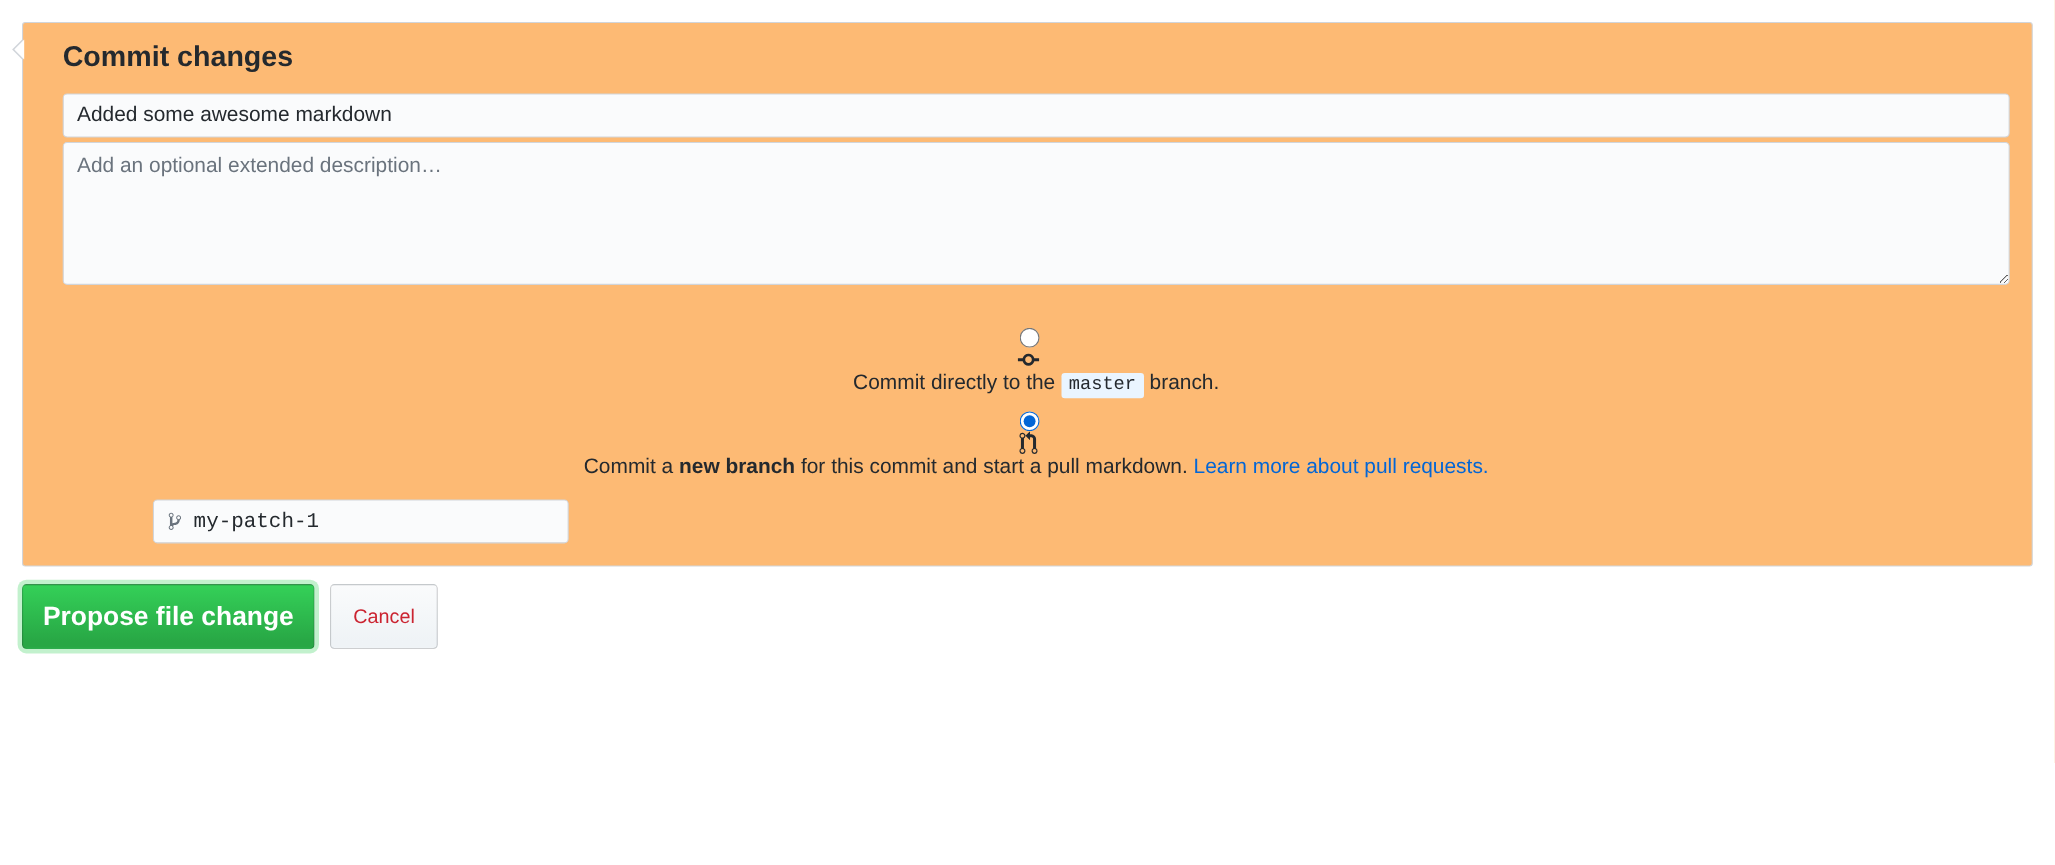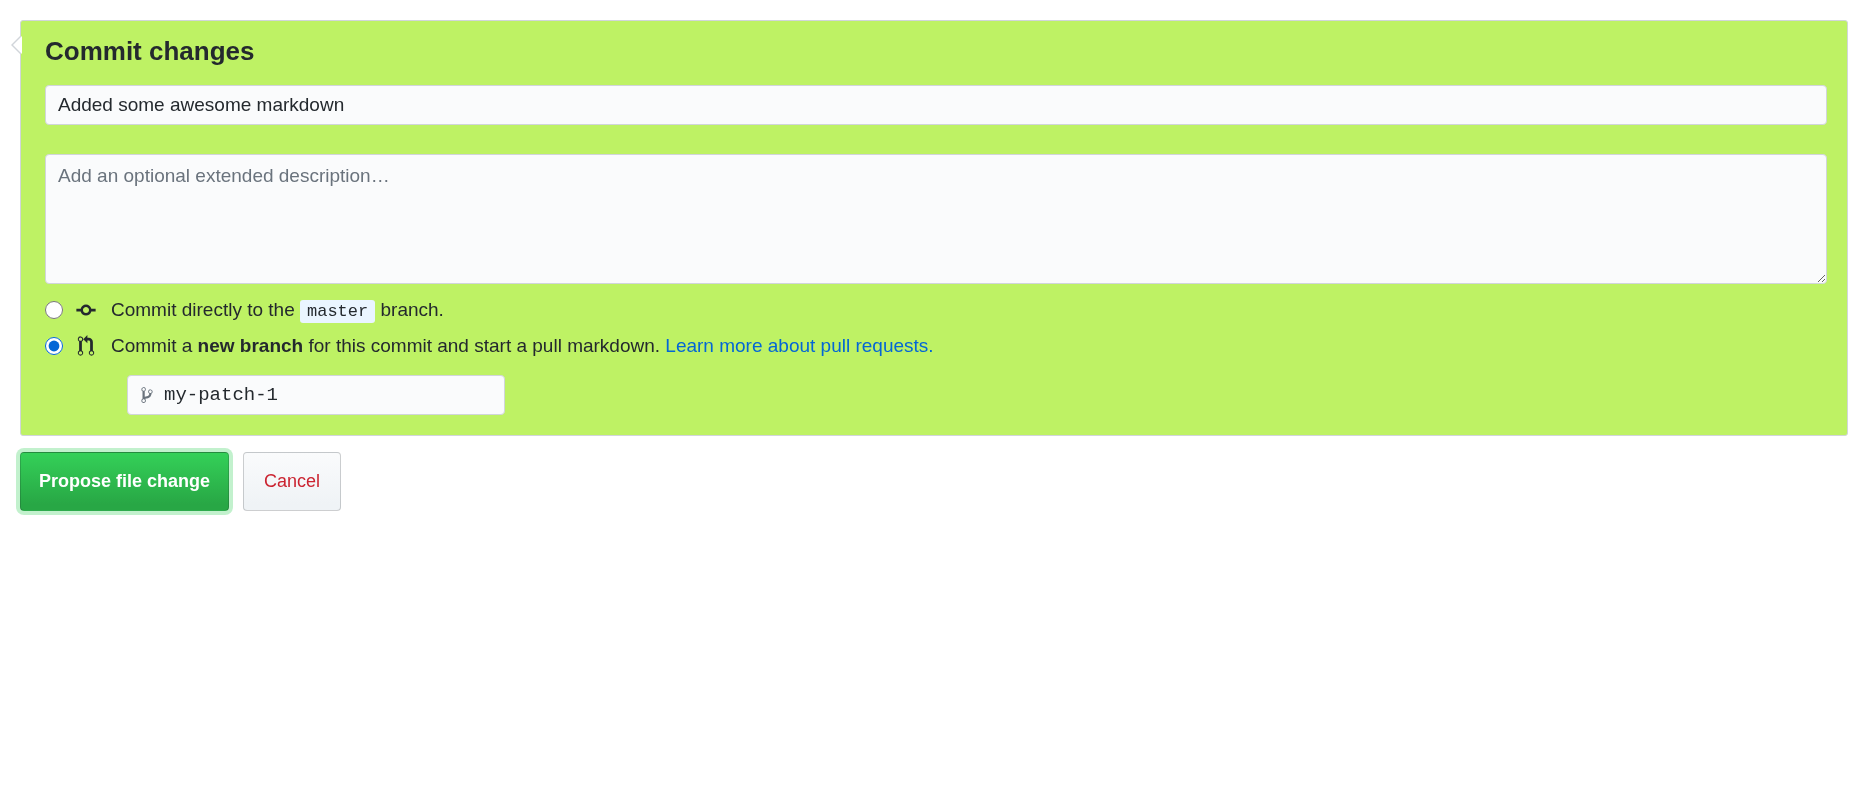--- a/index.html
+++ b/index.html
@@ -10,23 +10,23 @@
     body {
       font-family: -apple-system, BlinkMacSystemFont, "Segoe UI", Helvetica, Arial, sans-serif;
       font-size: 14px;
       color: #24292e;
       background: #fff;
       padding: 20px;
     }
     .commit-box {
       border: 1px solid #d1d5da;
       border-radius: 3px;
-      padding: 15px 20px 20px 24px;
+      padding: 15px 20px 20px 36px;
       position: relative;
-      background: #bef264;
+      background: #fdba74;
     }
     .commit-box::before {
       content: "";
       position: absolute;
       top: 14px;
       left: -10px;
       width: 0;
       height: 0;
       border-top: 10px solid transparent;
       border-bottom: 10px solid transparent;
@@ -50,49 +50,50 @@
       color: #24292e;
     }
     .input-summary {
       width: 100%;
       padding: 8px 12px;
       font-size: 19px;
       border: 1px solid #d1d5da;
       border-radius: 4px;
       background: #fafbfc;
       color: #24292e;
-      margin-bottom: 29px;
+      margin-bottom: 4px;
     }
     .input-description {
       width: 100%;
       min-height: 130px;
       padding: 10px 12px;
       font-size: 19px;
       border: 1px solid #d1d5da;
       border-radius: 4px;
       background: #fafbfc;
       color: #24292e;
       resize: vertical;
       font-family: inherit;
-      margin-bottom: 12px;
+      margin-bottom: 36px;
     }
     .input-description::placeholder {
       color: #6a737d;
     }
     .radio-row {
       display: flex;
       align-items: center;
       margin-bottom: 14px;
       font-size: 19px;
     }
     .radio-row label {
       display: flex;
       align-items: center;
       cursor: pointer;
       width: 100%;
+      flex-direction: column;
     }
     .radio-input {
       width: 18px;
       height: 18px;
       margin-right: 12px;
       accent-color: #0366d6;
       flex-shrink: 0;
     }
     .radio-icon {
       width: 22px;
@@ -150,21 +151,21 @@
       margin-top: 16px;
       display: flex;
       gap: 14px;
     }
     .btn-primary {
       background: linear-gradient(-180deg, #34d058, #28a745 90%);
       color: #fff;
       border: 1px solid rgba(27,31,35,0.2);
       border-radius: 4px;
       padding: 12px 18px;
-      font-size: 18px;
+      font-size: 24px;
       font-weight: 600;
       cursor: pointer;
       box-shadow: 0 0 0 4px rgba(52,208,88,0.3);
     }
     .btn-cancel {
       background: linear-gradient(-180deg, #fafbfc, #eff3f6 90%);
       color: #cb2431;
       border: 1px solid rgba(27,31,35,0.2);
       border-radius: 4px;
       padding: 18px 20px;

